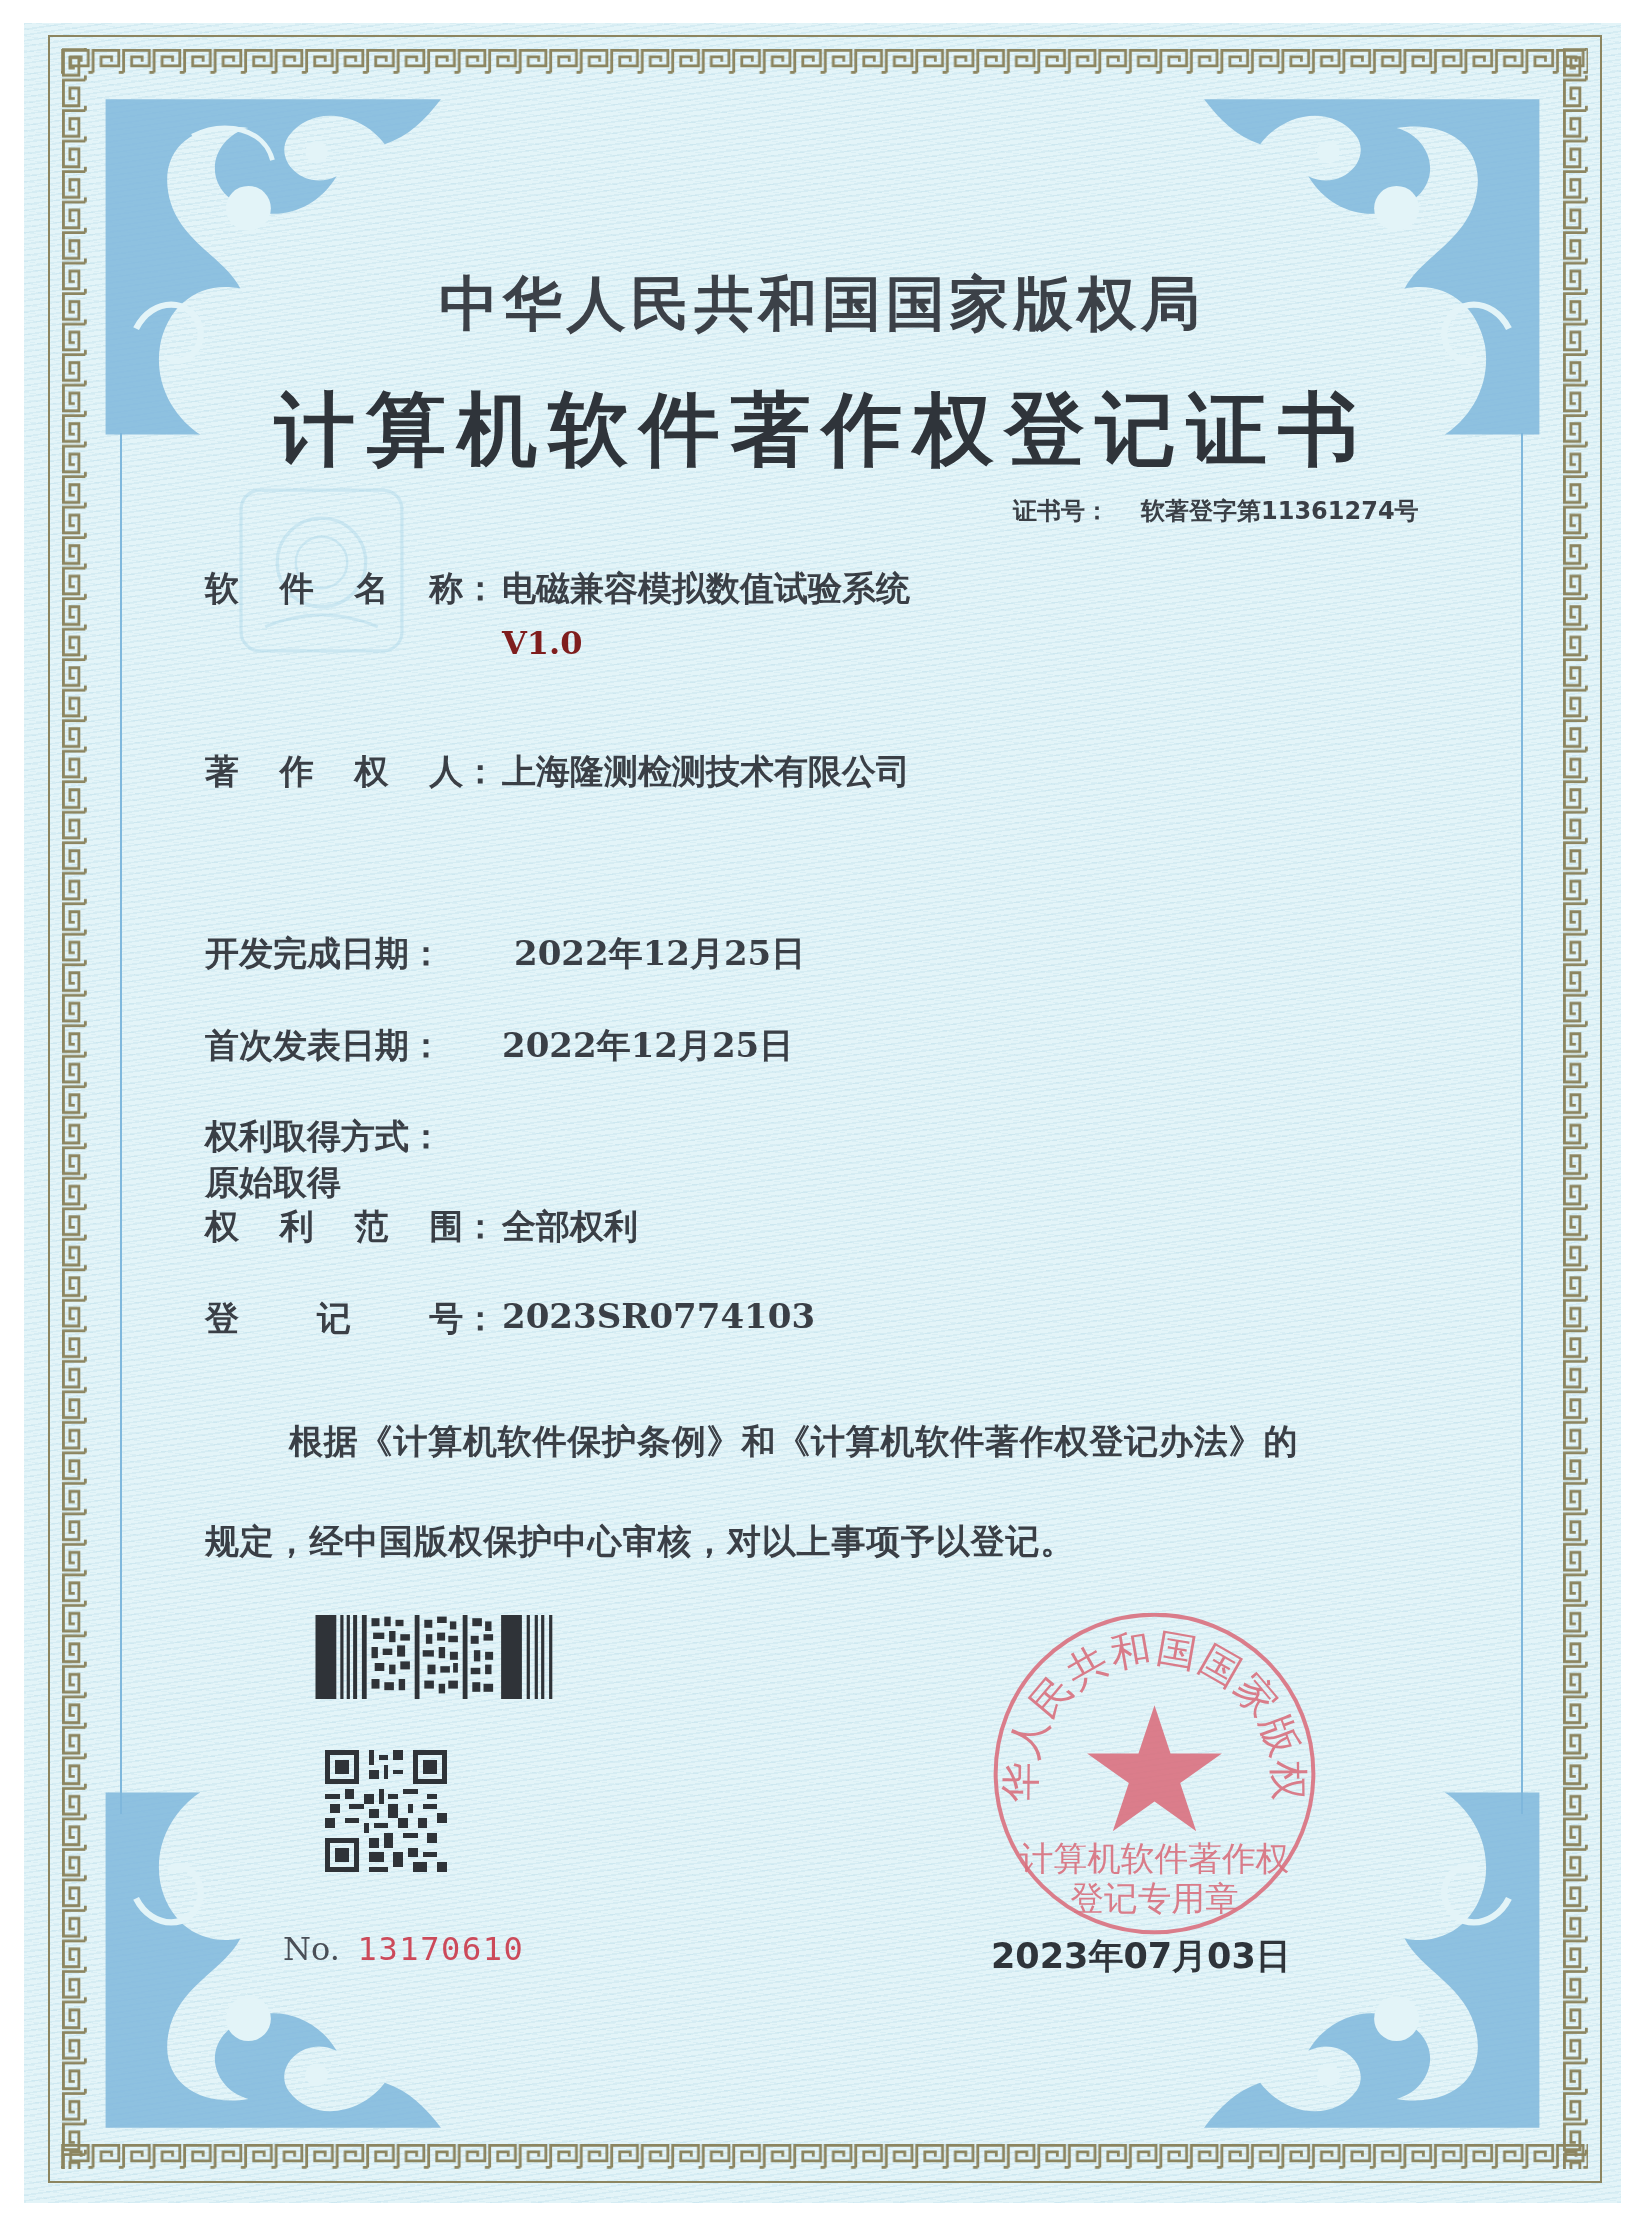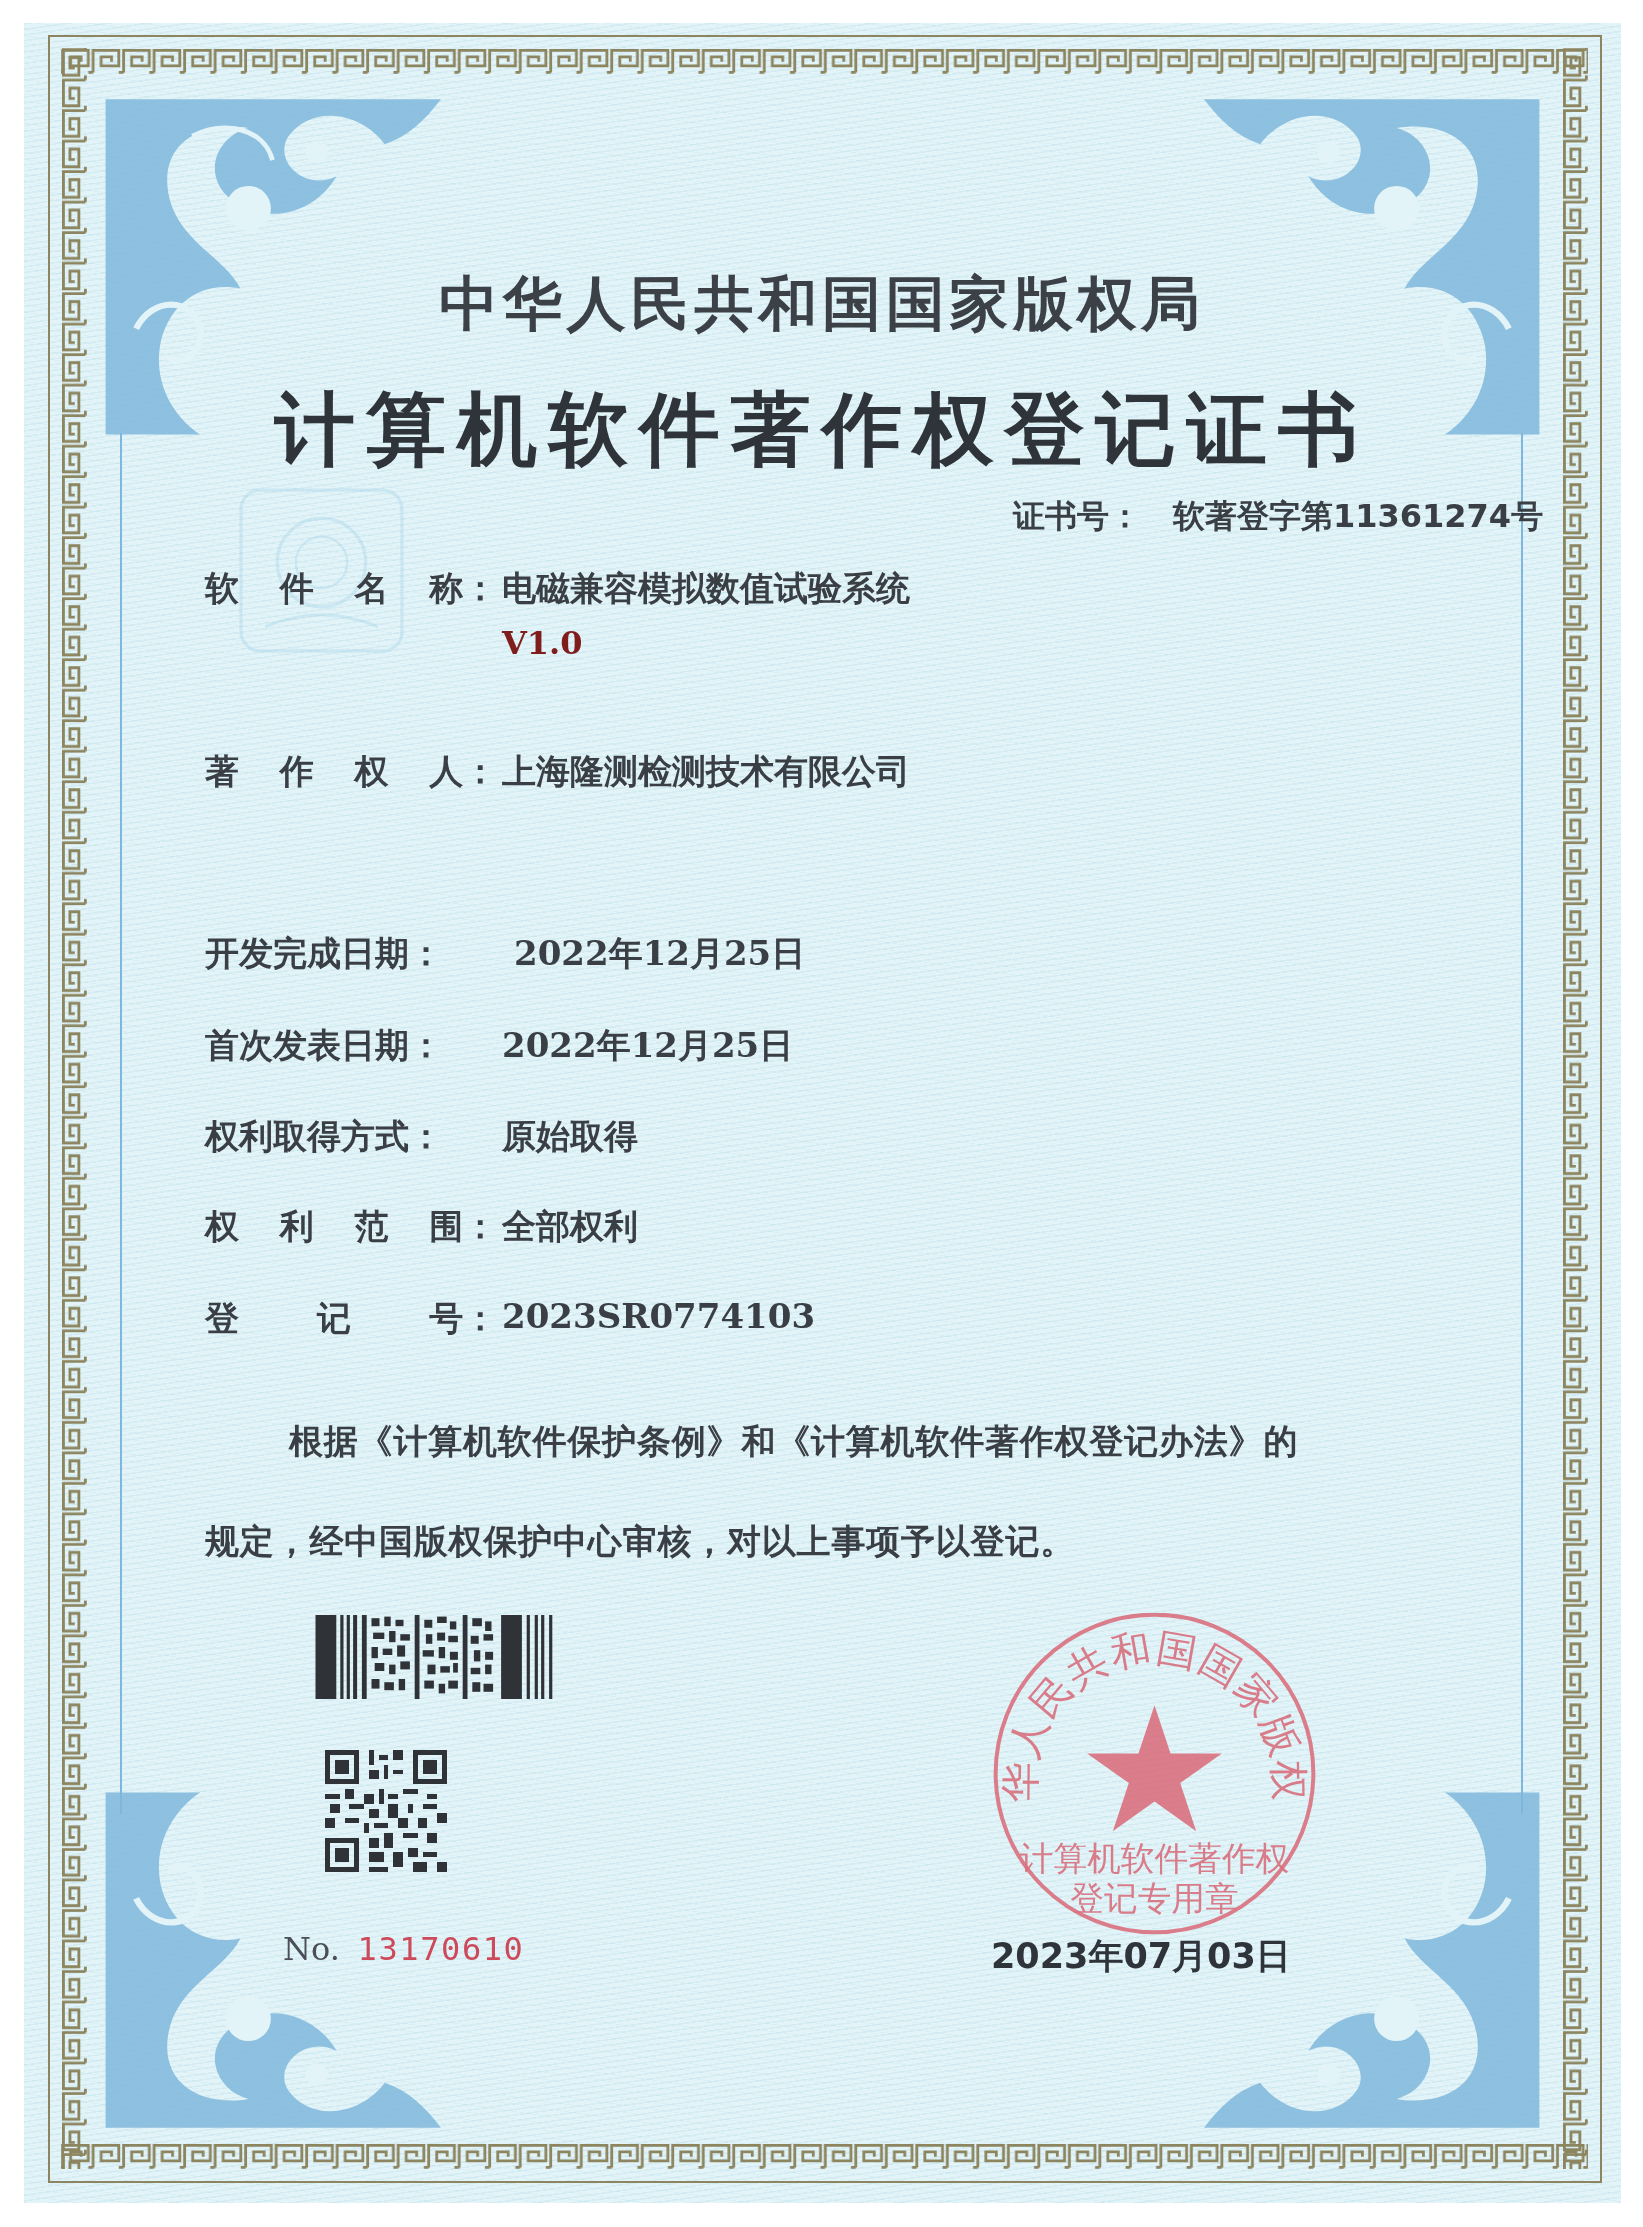--- a/index.html
+++ b/index.html
@@ -21,21 +21,21 @@
   .corner{position:absolute;width:353px;height:353px;}
   .corner.tl{left:104px;top:88px;}
   .corner.tr{left:1188px;top:88px;transform:scaleX(-1);}
   .corner.bl{left:104px;top:1786px;transform:scaleY(-1);}
   .corner.br{left:1188px;top:1786px;transform:scale(-1,-1);}
   .inner-line{position:absolute;background:#7fb7dc;}
   .watermark{position:absolute;left:233px;top:482px;width:177px;height:177px;opacity:.35;}
 
   .title1{position:absolute;left:0;width:1644px;top:265px;text-align:center;font-size:59px;letter-spacing:4.8px;color:#3c4148;font-weight:bold;font-family:"DejaVu Sans","Liberation Sans",sans-serif;}
   .title2{position:absolute;left:0;width:1644px;top:377px;text-align:center;font-size:80px;letter-spacing:11.2px;color:#2f343a;font-weight:bold;font-family:"DejaVu Serif","Liberation Serif",serif;}
-  .certno{position:absolute;left:1013px;top:495px;font-size:32px;color:#3a3f46;font-weight:bold;font-family:"DejaVu Sans","Liberation Sans",sans-serif;}
+  .certno{position:absolute;left:1013px;top:495px;font-size:24px;color:#3a3f46;font-weight:bold;font-family:"DejaVu Sans","Liberation Sans",sans-serif;}
   .certno .lbl{margin-right:32px;}
 
   .field{position:absolute;left:205px;font-size:34px;font-weight:bold;font-family:"DejaVu Sans","Liberation Sans",sans-serif;color:#3a3f46;display:flex;}
   .field .label{width:297px;display:flex;justify-content:space-between;padding-right:4.8px;box-sizing:border-box;}
   .field .label span{display:inline-block;}
   .field .value{padding-left:0px;}
   .field .value.mono{font-family:"DejaVu Serif","Liberation Serif",serif;font-weight:bold;}
   .version{position:absolute;left:502px;top:624px;font-size:32px;font-family:"DejaVu Serif","Liberation Serif",serif;font-weight:bold;color:#7f1d1d;}
 
   .para{position:absolute;font-size:34px;font-weight:bold;font-family:"DejaVu Sans","Liberation Sans",sans-serif;color:#3a3f46;letter-spacing:0.8px;}
@@ -162,21 +162,21 @@
   <div class="value mono">2022年12月25日</div>
 </div>
 
 <div class="field" style="top:1023px;justify-content:flex-end;">
   <div class="label">
     <span>首次发表日期：</span>
   </div>
   <div class="value mono">2022年12月25日</div>
 </div>
 
-<div class="field" style="top:1114px;">
+<div class="field" style="top:1114px;flex-direction:column;">
   <div class="label">
     <span>权利取得方式：</span>
   </div>
   <div class="value">原始取得</div>
 </div>
 
 <div class="field" style="top:1204px;">
   <div class="label">
     <span>权</span>
     <span>利</span>

